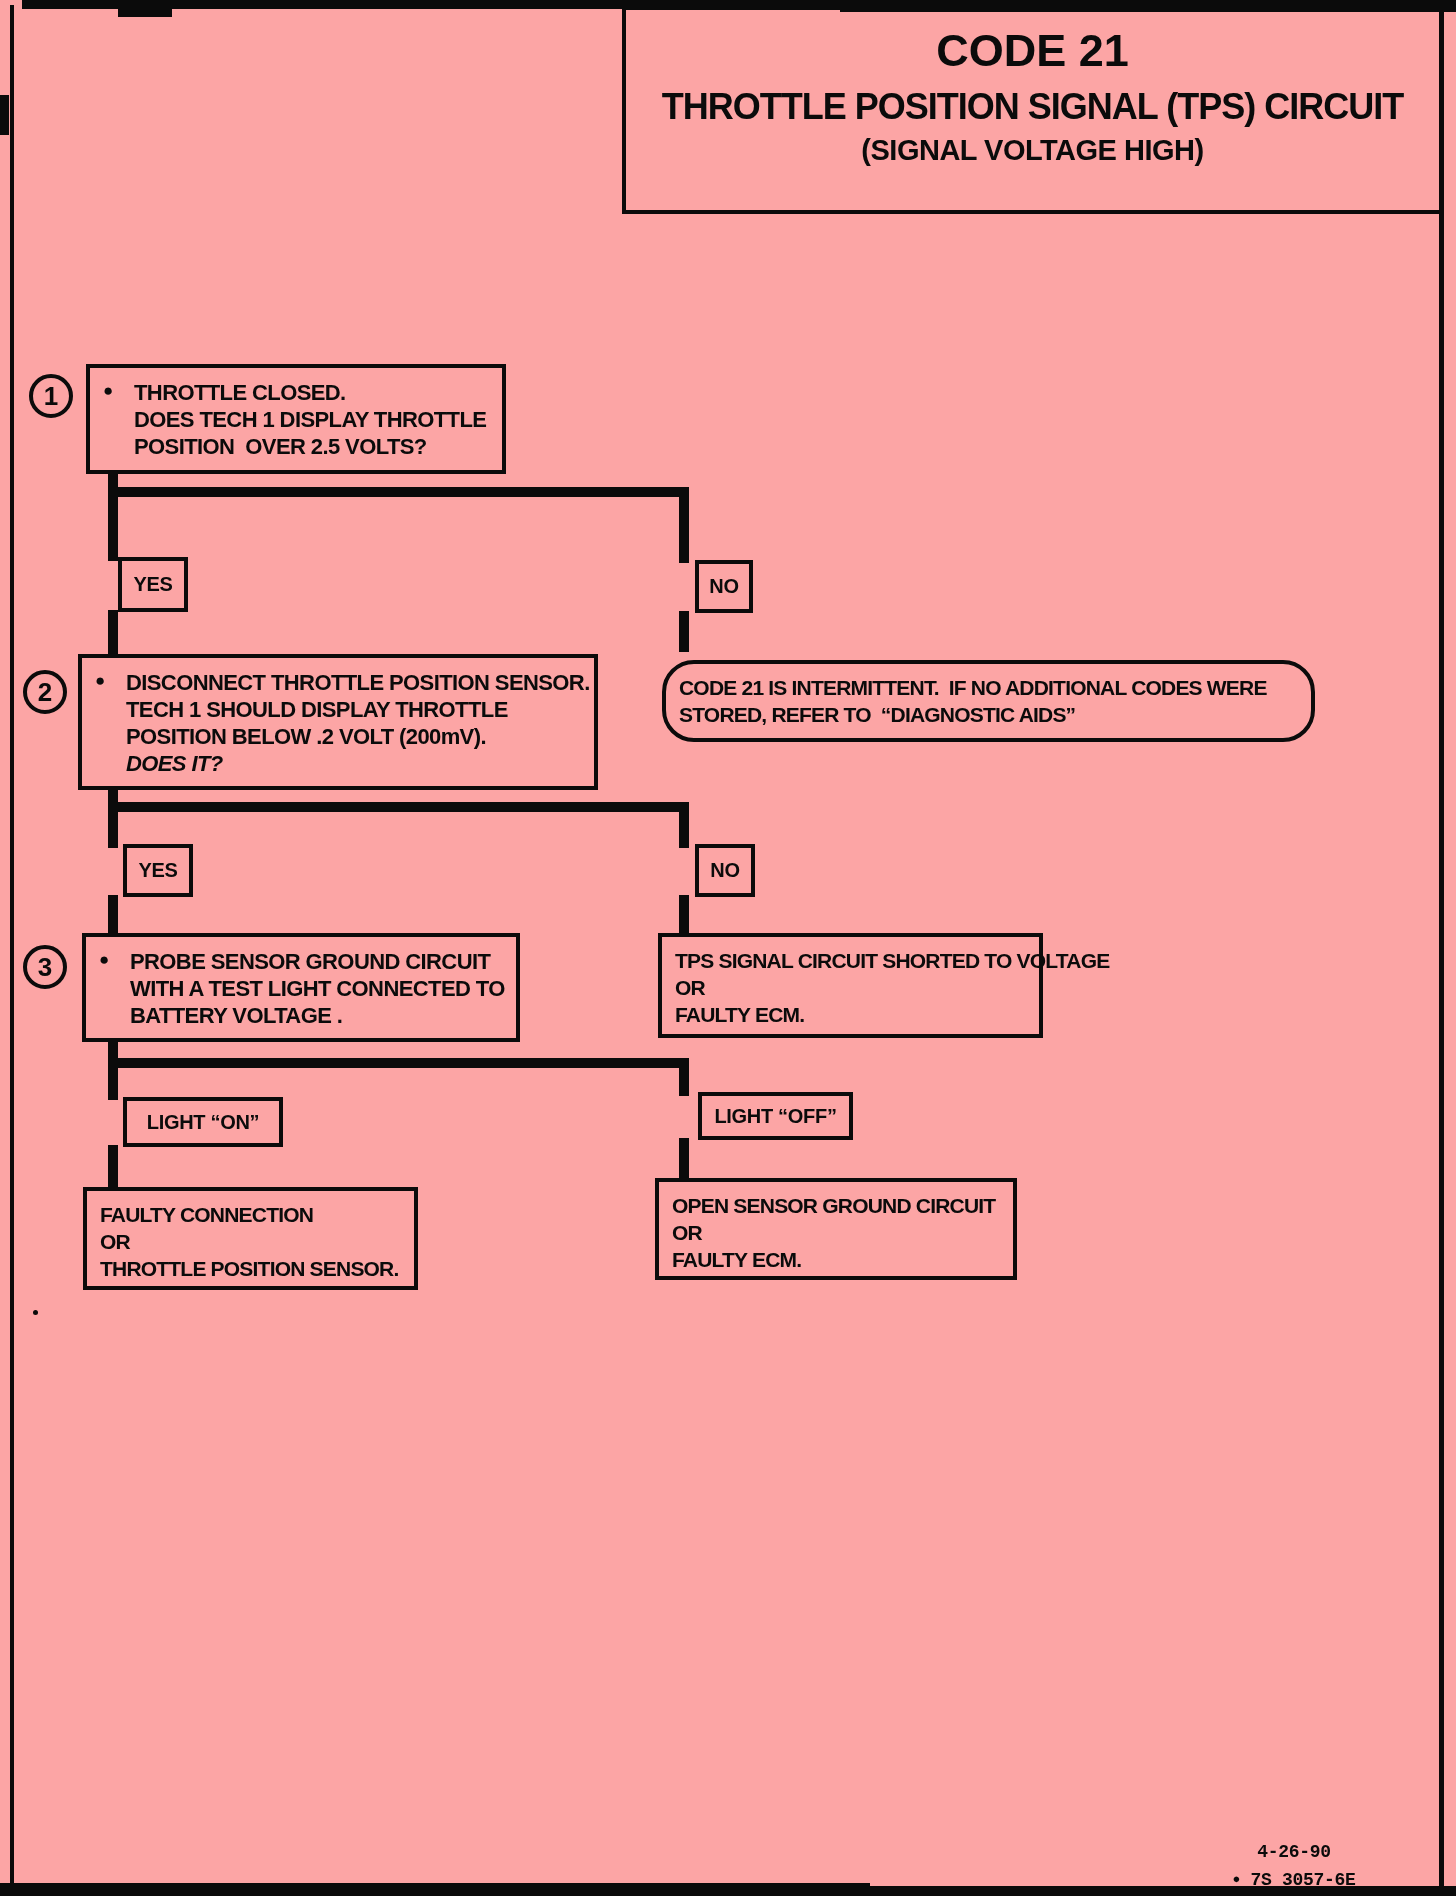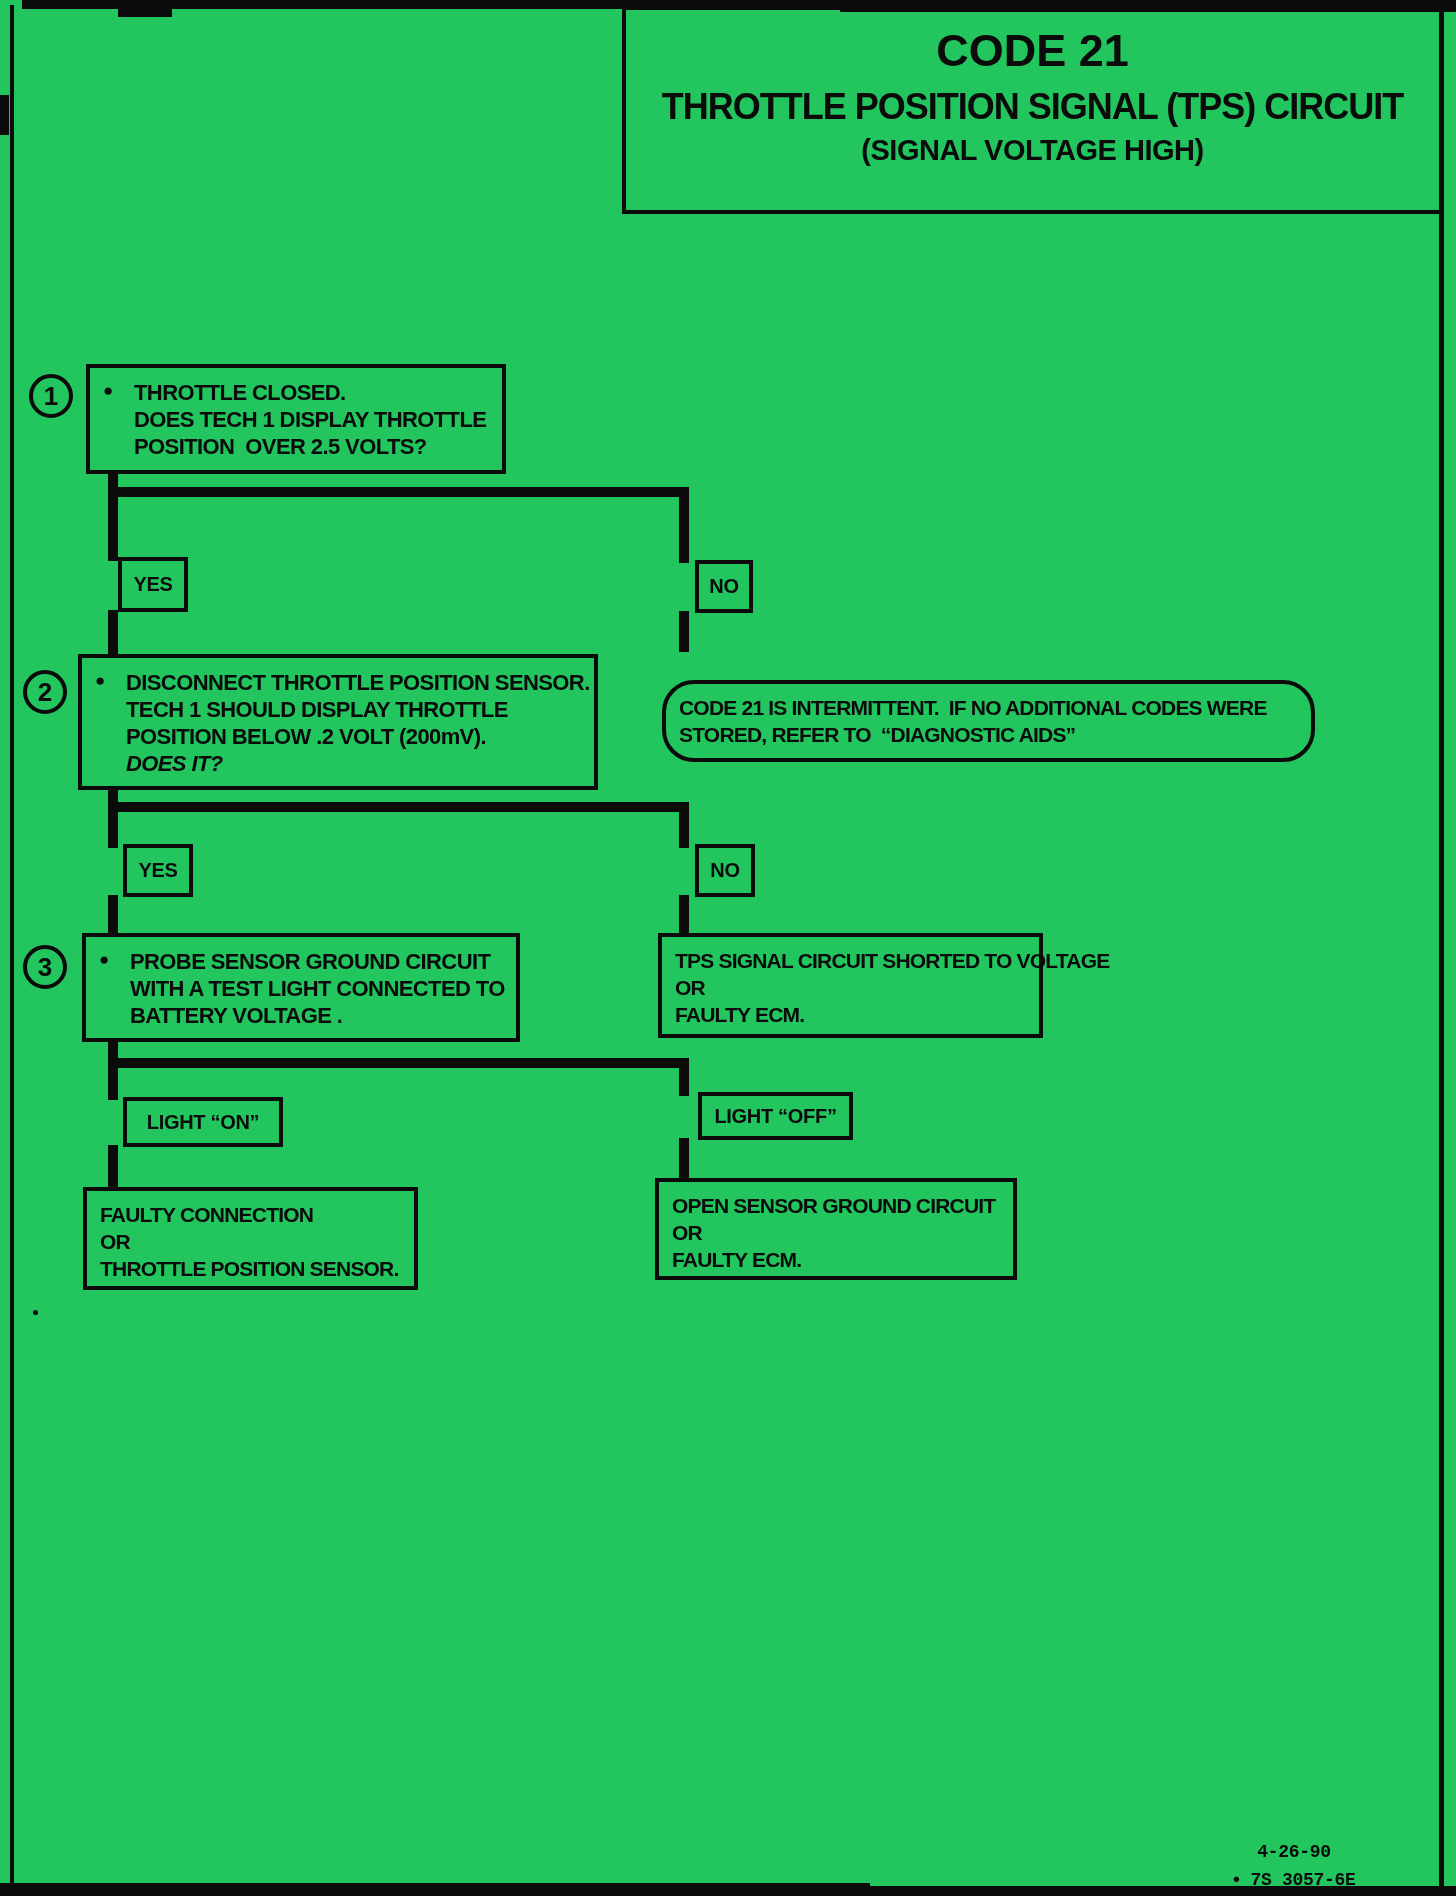--- a/index.html
+++ b/index.html
@@ -1,19 +1,19 @@
 <!DOCTYPE html>
 <html><head>
 <meta charset="utf-8">
 <style>
   html,body{margin:0;padding:0;background:#e8e8e8;}
   .page{
     position:relative;
     width:1456px;height:1896px;
-    background:#22c55e;
+    background:#fca5a5;
     font-family:"Liberation Sans", sans-serif;
     font-weight:700;
     color:#0b0b0b;
     overflow:hidden;
   }
   .abs{position:absolute;}
   .ink{background:#0b0b0b;}
   
   .border-left{left:10px;top:5px;width:4px;height:1884px;}
   .border-right{left:1439px;top:5px;width:5px;height:1884px;}
@@ -120,21 +120,21 @@
   <div class="abs fbox" style="left:78px;top:654px;width:520px;height:136px;">
     <div class="pad">
       <span class="bullet">●</span>
       <div class="ln">DISCONNECT THROTTLE POSITION SENSOR.</div>
       <div class="ln">TECH 1 SHOULD DISPLAY THROTTLE</div>
       <div class="ln">POSITION BELOW .2 VOLT (200mV).</div>
       <div class="ln italic">DOES IT?</div>
     </div>
   </div>
 
-  <div class="abs rbox" style="left:662px;top:680px;width:653px;height:82px;border-radius:32px;">
+  <div class="abs rbox" style="left:662px;top:660px;width:653px;height:82px;border-radius:32px;">
     <div class="pad">
       <div class="ln">CODE 21 IS INTERMITTENT.  IF NO ADDITIONAL CODES WERE</div>
       <div class="ln">STORED, REFER TO  “DIAGNOSTIC AIDS”</div>
     </div>
   </div>
 
   <div class="abs conn" style="left:108px;top:788px;width:10px;height:60px;"></div>
   <div class="abs conn" style="left:108px;top:802px;width:581px;height:10px;"></div>
   <div class="abs conn" style="left:679px;top:802px;width:10px;height:46px;"></div>
 

